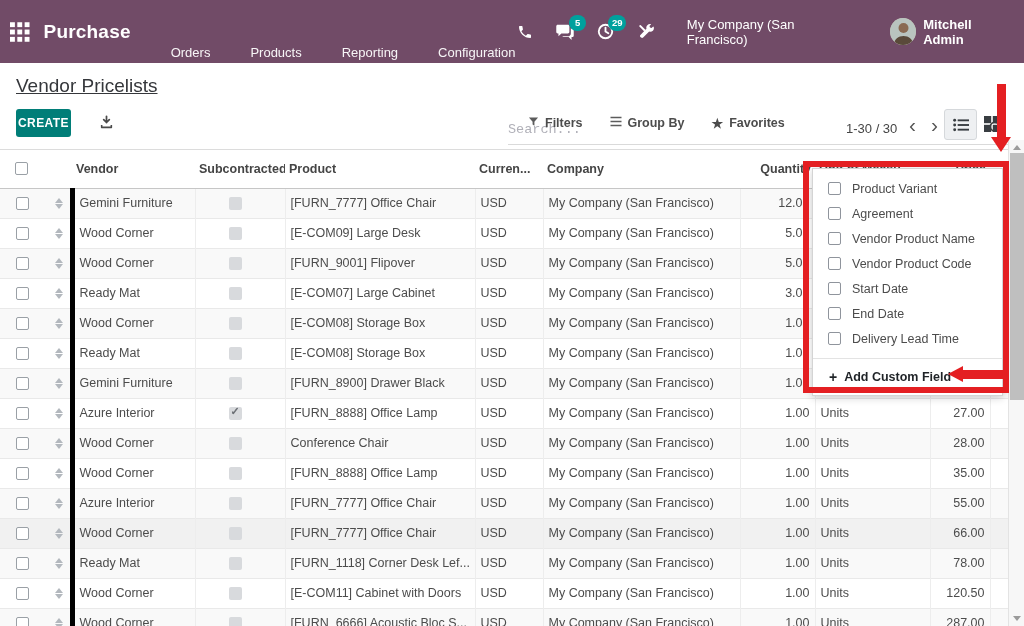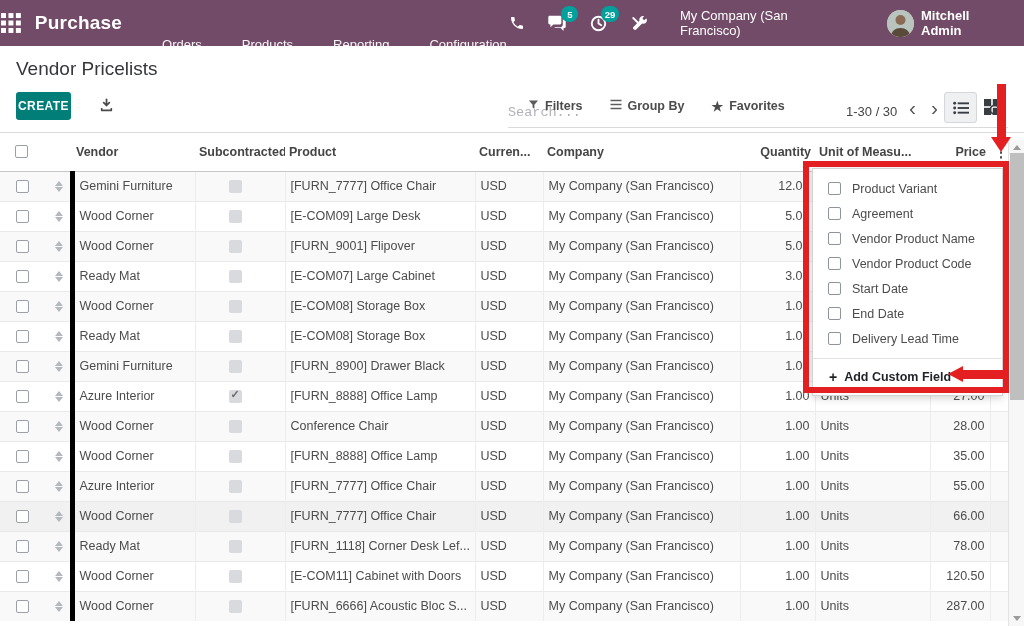--- a/index.html
+++ b/index.html
@@ -1,41 +1,41 @@
 <!DOCTYPE html>
 <html><head>
 <meta charset="utf-8">
 <style>
   * { box-sizing: border-box; margin: 0; padding: 0; }
   html,body { width:1024px; height:626px; overflow:hidden; background:#fff;
     font-family:"Liberation Sans", sans-serif; }
   #app { position:relative; width:1024px; height:626px; }
 
   
-  .navbar { height:46px; background:#714B67; display:flex; align-items:center;
-    color:#fff; padding:0 12px 0 1px; }
+  .navbar { height:63px; background:#714B67; display:flex; align-items:center;
+    color:#fff; padding:0 12px 0 10px; }
   .apps-icon { width:20px; height:20px; margin-right:14px; cursor:pointer; }
   .brand { font-size:19px; font-weight:bold; letter-spacing:.2px; margin-right:40px; }
   .nav-menus { display:flex; gap:40px; font-size:13px;margin-top:42px; }
   .nav-menus span { cursor:pointer; opacity:.95; }
   .nav-right { margin-left:auto; display:flex; align-items:center; gap:21px; }
   .nav-ic { position:relative; width:20px; height:20px; display:flex;
     align-items:center; justify-content:center; cursor:pointer; }
   .nav-ic svg { display:block; }
   .badge { position:absolute; top:-7px; right:-11px; min-width:17px; height:16px;
     padding:0 4px; border-radius:9px; background:#00A09D; color:#fff; font-size:9.5px;
     font-weight:bold; display:flex; align-items:center; justify-content:center; }
   .company-name { font-size:13px; margin:0 16px 0 10px; cursor:pointer; }
   .user { display:flex; align-items:center; gap:7px; cursor:pointer; }
   .avatar { width:27px; height:27px; border-radius:50%; overflow:hidden; background:#c8b9a6; }
   .user-name { font-size:13px; font-weight:bold; }
 
   
   .cp { position:relative; height:87px; border-bottom:1px solid #dcdcdc; background:#fff; }
-  .page-title { position:absolute; left:16px; top:12px; font-size:19px; color:#35373b; }
+  .page-title { position:absolute; left:16px; top:12px; font-size:19px; color:#35373b;text-decoration:underline; }
   .searchbox { position:absolute; left:508px; top:52px; width:500px; height:30px;
     border-bottom:1px solid #dadada; display:flex; align-items:center; }
   .searchbox input { flex:1; border:0; outline:none; font-size:13.5px; color:#701a75;
     font-family:Liberation Mono, monospace; background:transparent; }
   .searchbox input::placeholder { color:#b0b0b8; }
   .search-glass { color:#3d3d3d; margin-right:4px; cursor:pointer; }
 
   .btn-create { position:absolute; left:16px; top:46px; height:28px; padding:0 2px;
     background:#017e78; color:#fff; border:none; border-radius:3px; font-size:12px;
     font-weight:bold; letter-spacing:.4px; cursor:pointer;

